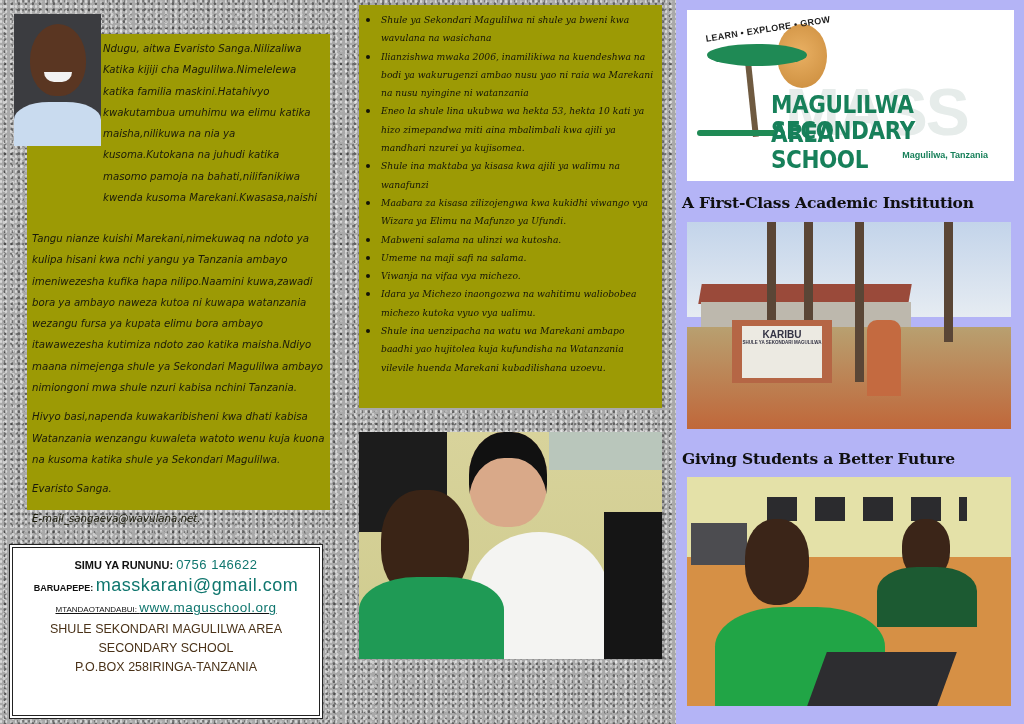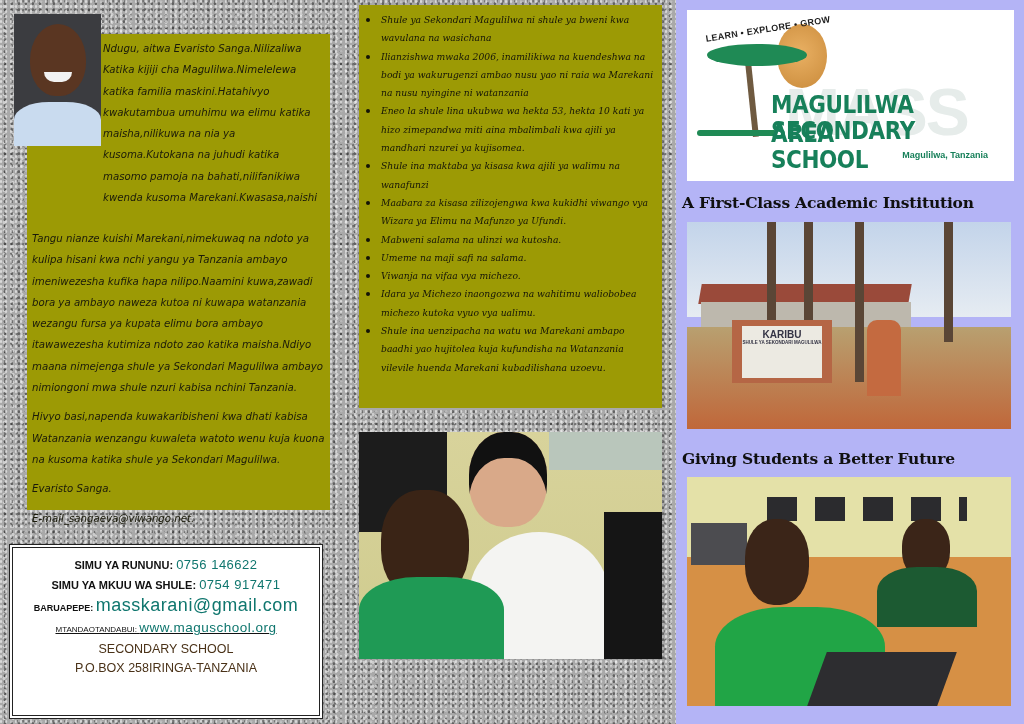--- a/index.html
+++ b/index.html
@@ -84,52 +84,49 @@
 <body>
 
 <div class="abs olive" id="letter">
   <div class="lead">
     <p>Ndugu, aitwa Evaristo Sanga.Nilizaliwa Katika kijiji cha Magulilwa.Nimelelewa katika familia maskini.Hatahivyo kwakutambua umuhimu wa elimu katika maisha,nilikuwa na nia ya kusoma.Kutokana na juhudi katika masomo pamoja na bahati,nilifanikiwa kwenda kusoma Marekani.Kwasasa,naishi na kufanya kazinchini Marekani kama mhandisi wa computer(Computer Engeneer)</p>
   </div>
   <div class="body" style="top:183px;margin-top:11px;">
     <p>Tangu nianze kuishi Marekani,nimekuwaq na ndoto ya kulipa hisani kwa nchi yangu ya Tanzania ambayo imeniwezesha kufika hapa nilipo.Naamini kuwa,zawadi bora ya ambayo naweza kutoa ni kuwapa watanzania wezangu fursa ya kupata elimu bora ambayo itawawezesha kutimiza ndoto zao katika maisha.Ndiyo maana nimejenga shule ya Sekondari Magulilwa ambayo nimiongoni mwa shule nzuri kabisa nchini Tanzania.</p>
     <p>Hivyo basi,napenda kuwakaribisheni kwa dhati kabisa Watanzania wenzangu kuwaleta watoto wenu kuja kuona na kusoma katika shule ya Sekondari Magulilwa.</p>
     <p>Evaristo Sanga.</p>
-    <p>E-mail_sangaeva@viwango.net.</p>
+    <p>E-mail_sangaeva@wavulana.net.</p>
   </div>
 </div>
 <style>
   
   #letter .lead{width:224px;height:180px;overflow:hidden;}
 </style>
 
 <div class="abs" id="portrait" aria-label="Evaristo Sanga portrait">
   <div class="face"></div>
   <div class="smile"></div>
   <div class="shirt"></div>
 </div>
 
 <div class="abs" id="contact">
   <div style="height:7px"></div>
   <div class="row">
     <span>SIMU YA RUNUNU:</span>
     <span class="v">0756 146622</span>
   </div>
-  <div class="row">
-    <span>SIMU YA MKUU WA SHULE:</span>
-    <span class="v">0754 917471</span>
-  </div>
   <div class="row" style="font-size:9px">
     <span>BARUAPEPE:</span>
     <span class="v" style="font-size:18px">masskarani@gmail.com</span>
   </div>
   <div class="row small">
     <span>MTANDAOTANDABUI:</span>
     <span class="v">www.maguschool.org</span>
   </div>
+  <div class="addr">SHULE SEKONDARI  MAGULILWA AREA</div>
   <div class="addr">SECONDARY SCHOOL</div>
   <div class="addr">P.O.BOX 258IRINGA-TANZANIA</div>
 </div>
 
 <div class="abs olive" id="facts">
   <ul>
     <li>Shule ya Sekondari Magulilwa ni shule ya bweni kwa wavulana na wasichana</li>
     <li>Ilianzishwa mwaka 2006, inamilikiwa na kuendeshwa na bodi ya wakurugenzi ambao nusu yao ni raia wa Marekani na nusu nyingine ni watanzania</li>
     <li>Eneo la shule lina ukubwa wa hekta 53, hekta 10 kati ya hizo zimepandwa miti aina mbalimbali kwa ajili ya mandhari nzurei ya kujisomea.</li>
     <li>Shule ina maktaba ya kisasa kwa ajili ya walimu na wanafunzi</li>

